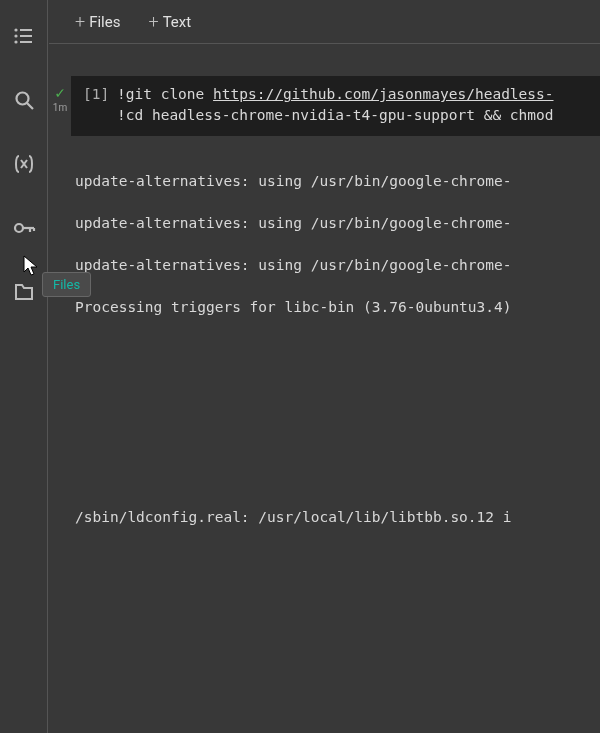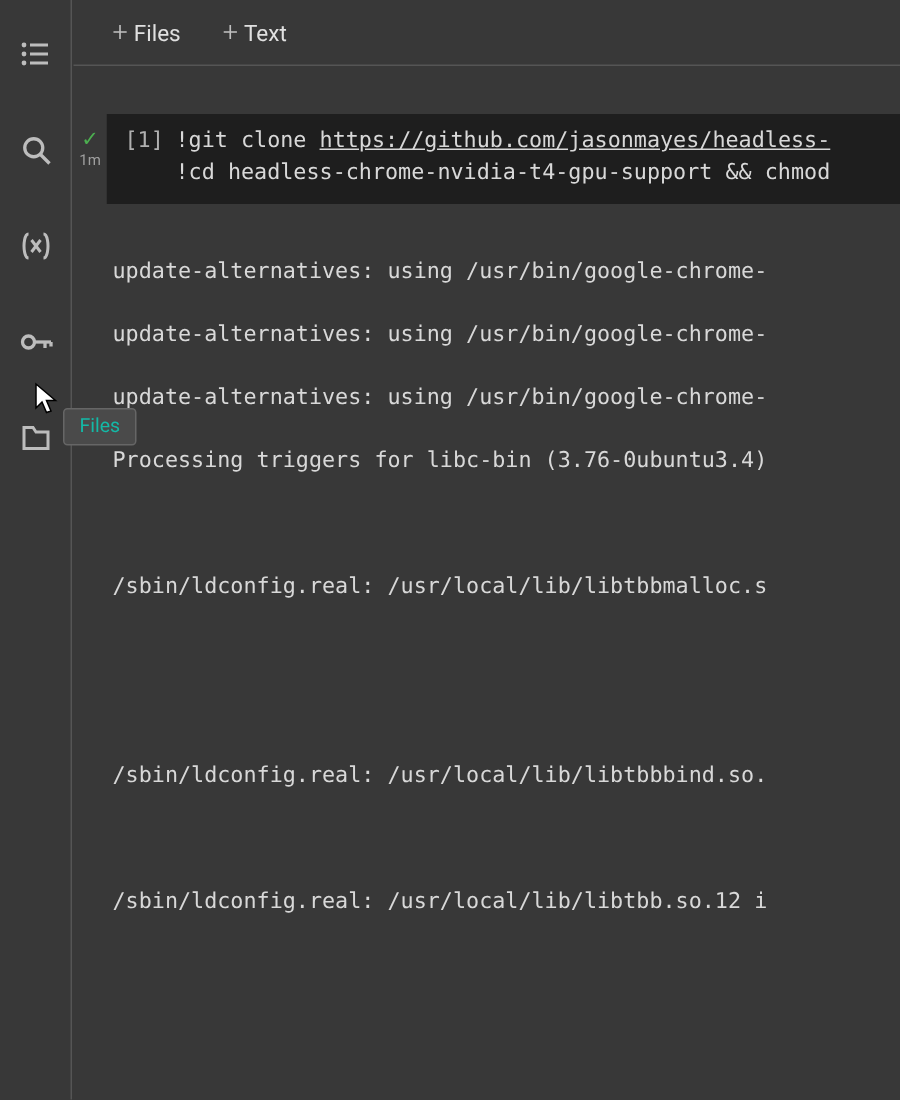--- a/index.html
+++ b/index.html
@@ -194,24 +194,22 @@
       <div class="code-input">
         <span class="prompt">[1]</span><span class="code-lines"><span class="bang">!</span><span>git clone </span><span class="url">https://github.com/jasonmayes/headless-</span><br><span class="bang">!</span><span>cd headless-chrome-nvidia-t4-gpu-support &amp;&amp; chmod</span></span>
       </div>
 
       <div class="output">
 <div class="output-line">update-alternatives: using /usr/bin/google-chrome-</div>
 <div class="output-line">update-alternatives: using /usr/bin/google-chrome-</div>
 <div class="output-line">update-alternatives: using /usr/bin/google-chrome-</div>
 <div class="output-line">Processing triggers for libc-bin (3.76-0ubuntu3.4)</div>
 <div class="output-line">&nbsp;</div>
-<div class="output-line">/sbin/ldconfig.real: /usr/local/lib/libtbbmalloc.s</div>
-<div class="output-line">&nbsp;</div>
-<div class="output-line">&nbsp;</div>
-<div class="output-line">/sbin/ldconfig.real: /usr/local/lib/libtbbbind.so.</div>
+<div class="output-line">&nbsp;</div>
+<div class="output-line">&nbsp;</div>
 <div class="output-line">&nbsp;</div>
 <div class="output-line">/sbin/ldconfig.real: /usr/local/lib/libtbb.so.12 i</div>
 
 
 
 
 
 
 
 

